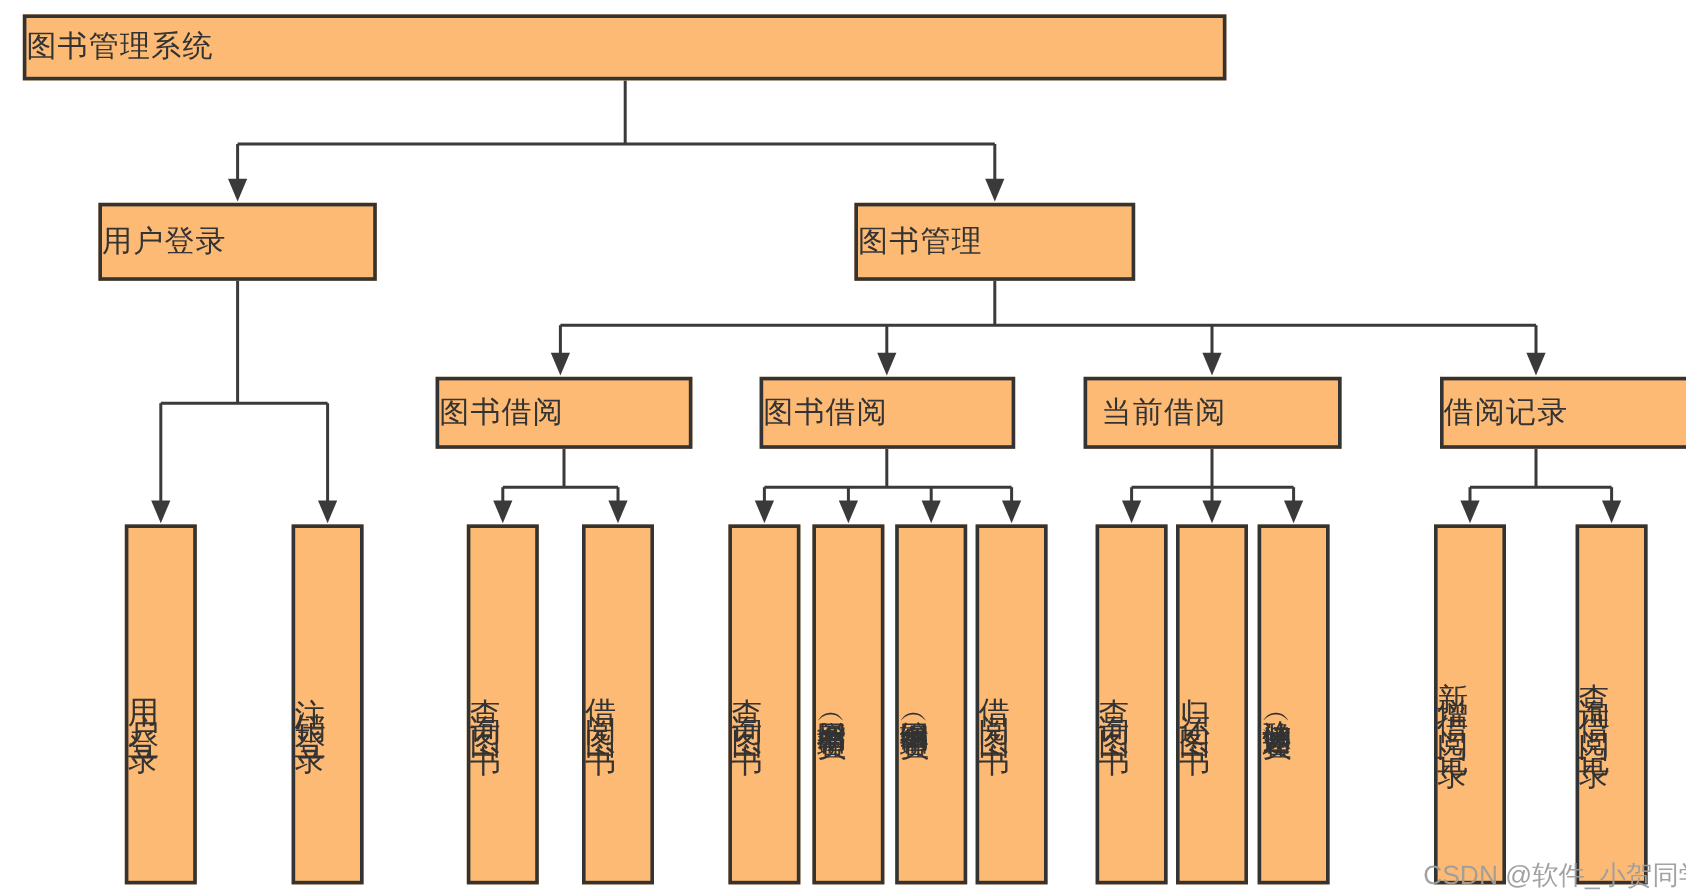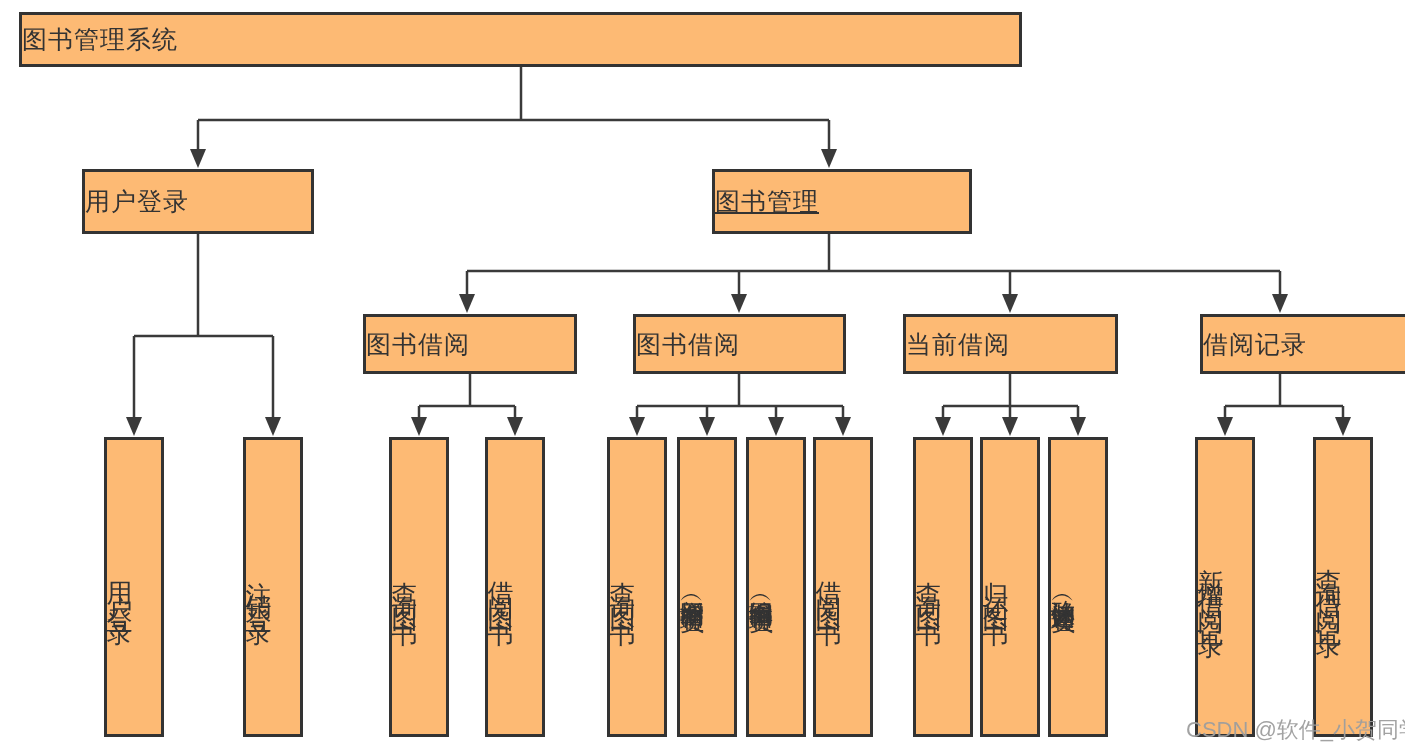--- a/index.html
+++ b/index.html
@@ -119,31 +119,31 @@
     <polygon points="1335,417 1351,417 1343,436"></polygon>
   </svg>
 
   <div class="node h" style="left:19px; top:12px; width:1003px; height:55px;">
     <span>图书管理系统</span>
   </div>
 
   <div class="node h" style="left:82px; top:169px; width:232px; height:65px;">
     <span>用户登录</span>
   </div>
-  <div class="node h" style="left:712px; top:169px; width:260px; height:65px;text-decoration:underline;">
+  <div class="node h" style="left:712px; top:169px; width:234px; height:65px;">
     <span>图书管理</span>
   </div>
 
   <div class="node h" style="left:363px; top:314px; width:214px; height:60px;">
     <span>图书借阅</span>
   </div>
   <div class="node h" style="left:633px; top:314px; width:213px; height:60px;font-family:Liberation Serif, serif;">
     <span>图书借阅</span>
   </div>
-  <div class="node h" style="left:903px; top:314px; width:215px; height:60px;">
+  <div class="node h" style="left:903px; top:314px; width:215px; height:60px;padding-left:12px;">
     <span>当前借阅</span>
   </div>
   <div class="node h" style="left:1200px; top:314px; width:242px; height:60px;">
     <span>借阅记录</span>
   </div>
 
   <div class="node v" style="left:104px; top:437px; width:60px; height:300px;">
     <span>用户登录</span>
   </div>
   <div class="node v" style="left:243px; top:437px; width:60px; height:300px;">

